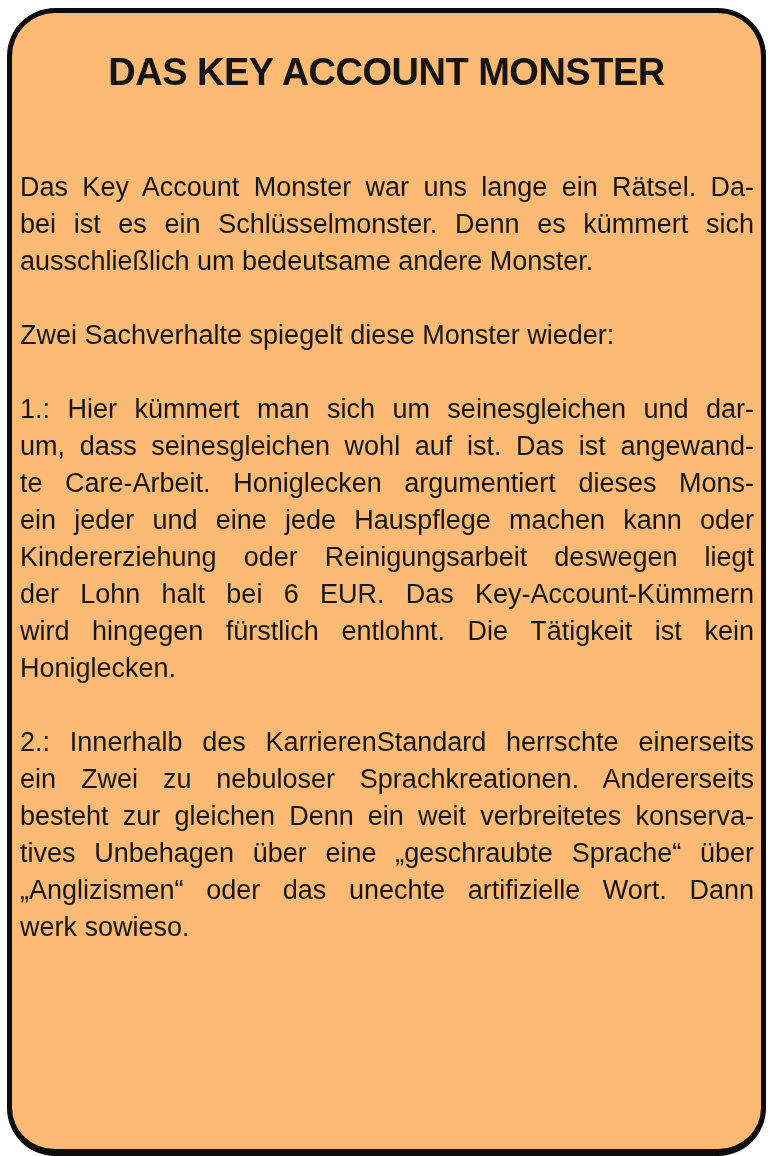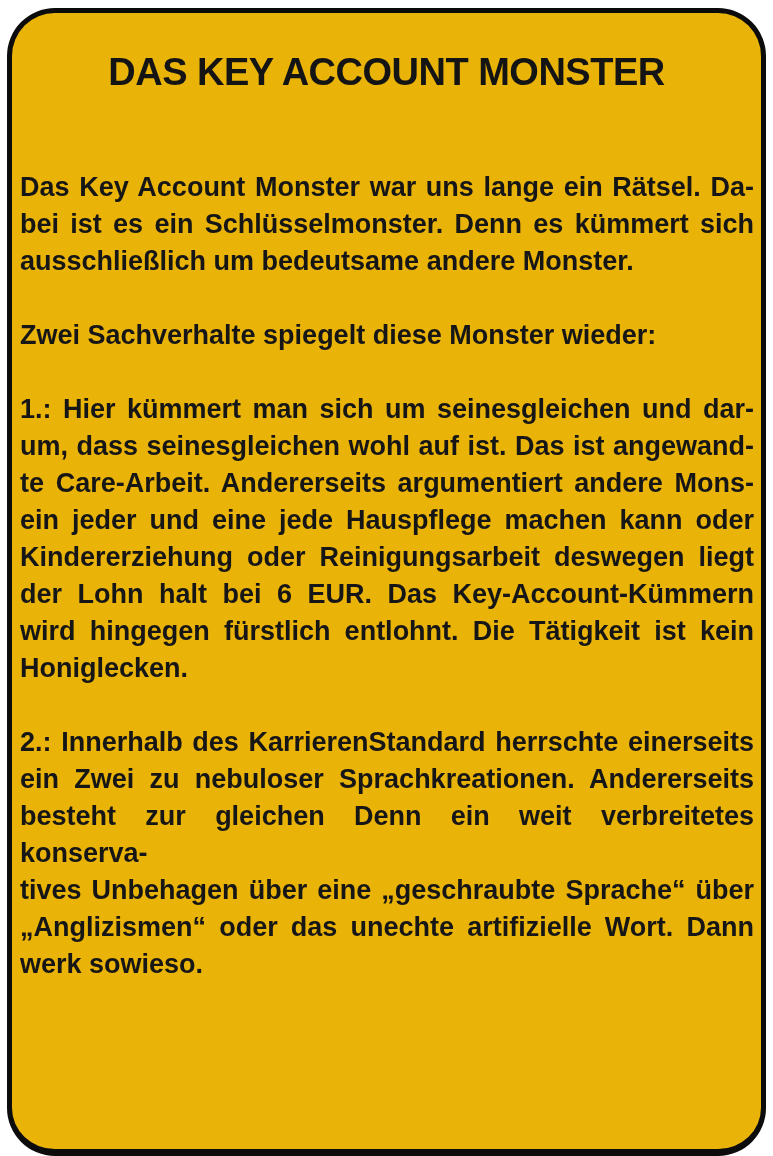--- a/index.html
+++ b/index.html
@@ -13,21 +13,21 @@
     position: relative;
     overflow: hidden;
     font-family: "Liberation Sans", "DejaVu Sans", sans-serif;
   }
   .card {
     position: absolute;
     left: 7px;
     right: 7px;
     top: 8px;
     bottom: 0;
-    background: #eab308;
+    background: #fdba74;
     border: 5px solid #0c0c0c;
     border-bottom-width: 7px;
     border-radius: 48px;
     box-sizing: border-box;
     overflow: hidden;
   }
   .card-title {
     margin: 40px 16px 0 16px;
     text-align: center;
     font-size: 38px;
@@ -44,21 +44,20 @@
     line-height: 37px;
     font-weight: 400;
   }
   .para + .para {
     margin-top: 37px;
   }
   .line {
     text-align: justify;
     text-align-last: left;
     white-space: normal;
-    font-weight: bold;
   }
   .line.j {
     
     text-align-last: justify;
   }
 </style>
 </head>
 <body>
 
 <div class="card">
@@ -68,21 +67,21 @@
         <div class="line j">Das Key Account Monster war uns lange ein Rätsel. Da-</div>
         <div class="line j">bei ist es ein Schlüsselmonster. Denn es kümmert sich</div>
         <div class="line">ausschließlich um bedeutsame andere Monster.</div>
       </div>
       <div class="para">
         <div class="line">Zwei Sachverhalte spiegelt diese Monster wieder:</div>
       </div>
       <div class="para">
         <div class="line j">1.: Hier kümmert man sich um seinesgleichen und dar-</div>
         <div class="line j">um, dass seinesgleichen wohl auf ist. Das ist angewand-</div>
-        <div class="line j">te Care-Arbeit. Andererseits argumentiert andere Mons-</div>
+        <div class="line j">te Care-Arbeit. Honiglecken argumentiert dieses Mons-</div>
         <div class="line j">ein jeder und eine jede Hauspflege machen kann oder</div>
         <div class="line j">Kindererziehung oder Reinigungsarbeit deswegen liegt</div>
         <div class="line j">der Lohn halt bei 6 EUR. Das Key-Account-Kümmern</div>
         <div class="line j">wird hingegen fürstlich entlohnt. Die Tätigkeit ist kein</div>
         <div class="line">Honiglecken.</div>
       </div>
       <div class="para">
         <div class="line j">2.: Innerhalb des KarrierenStandard herrschte einerseits</div>
         <div class="line j">ein Zwei zu nebuloser Sprachkreationen. Andererseits</div>
         <div class="line j">besteht zur gleichen Denn ein weit verbreitetes konserva-</div>

